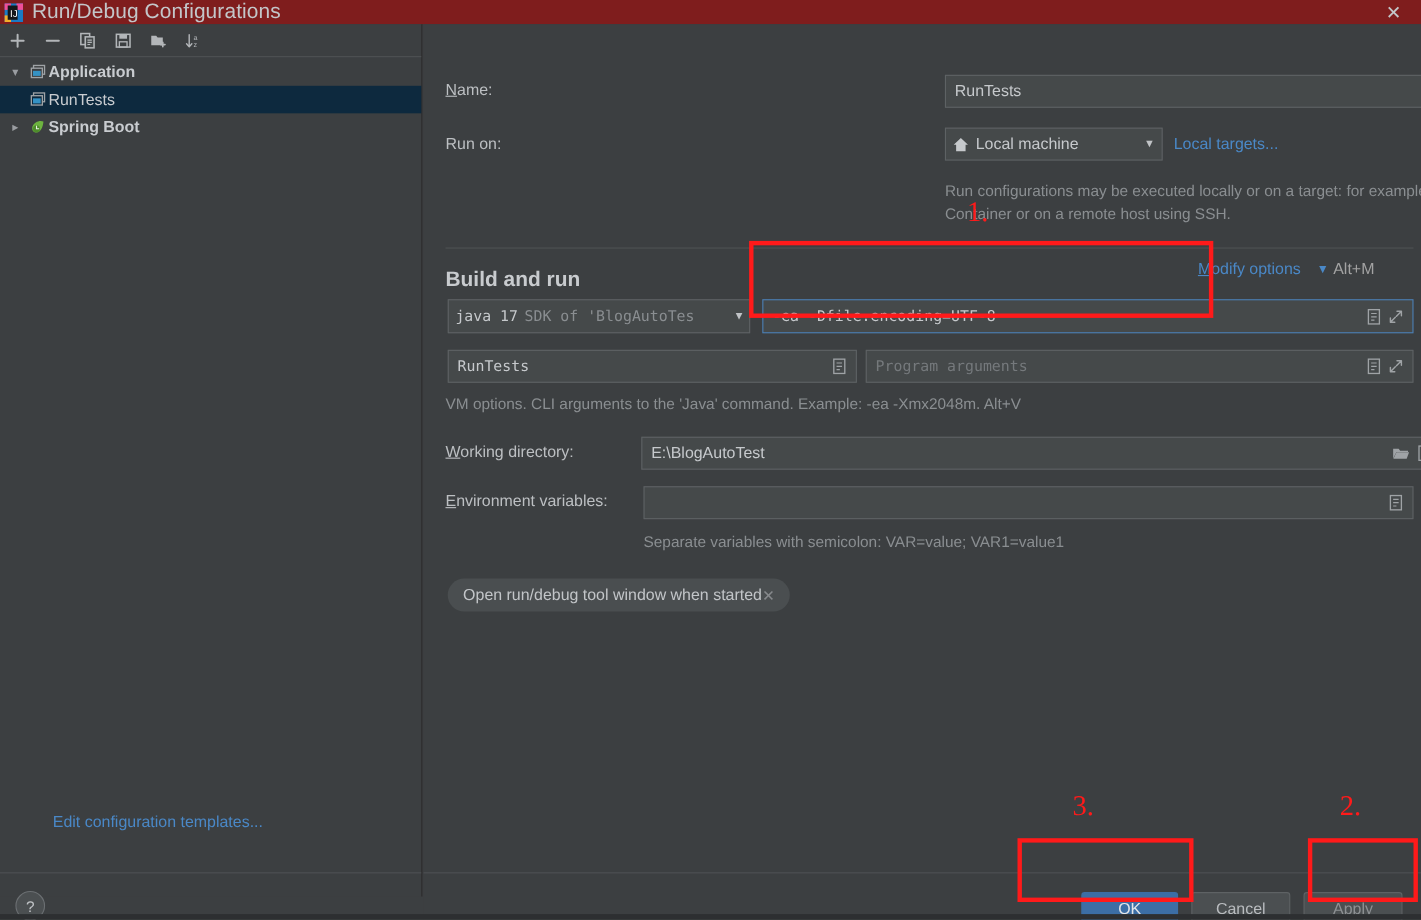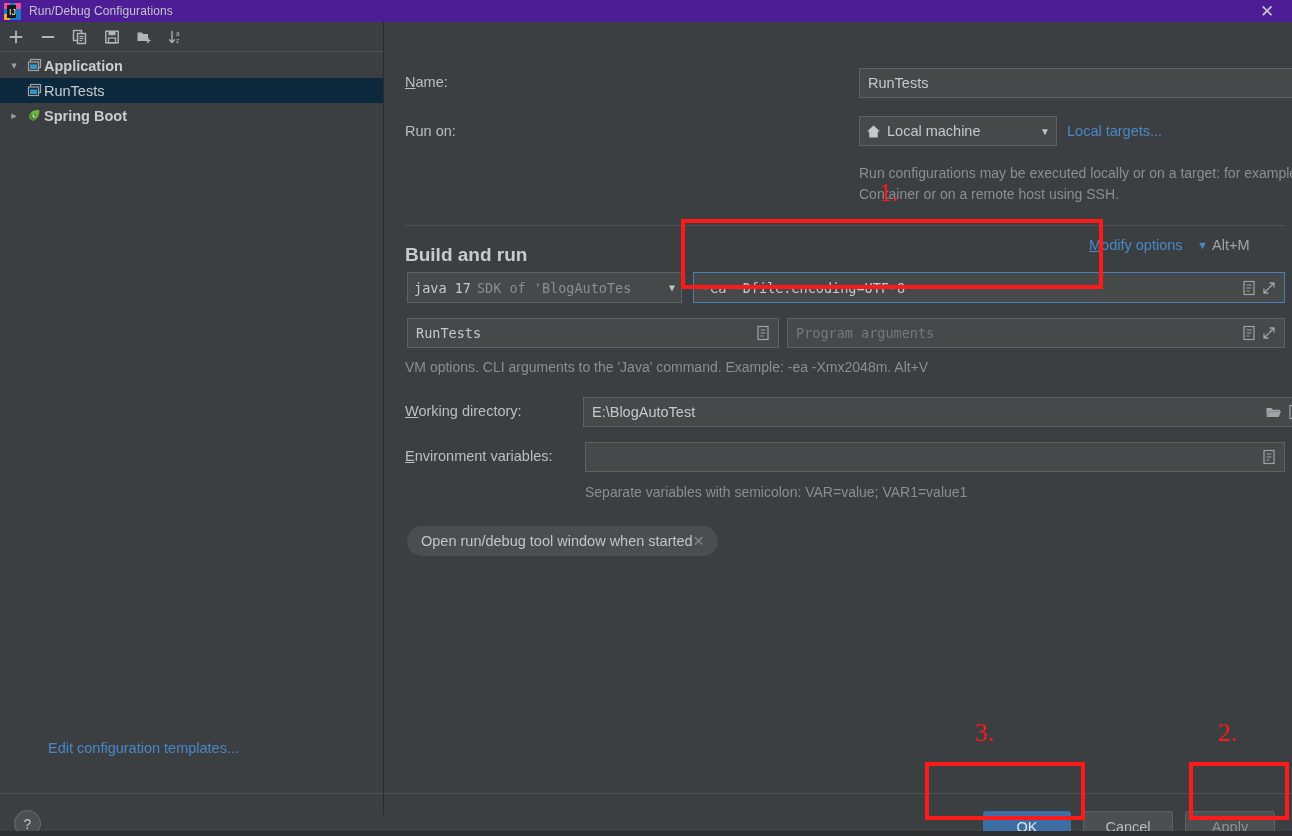--- a/index.html
+++ b/index.html
@@ -14,29 +14,29 @@
     position: relative;
     width: 1292px; height: 836px;
     background: #3c3f41;
     color: #bbbbbb;
     font-size: 14px;
   }
 
   
   #titlebar {
     position: absolute; left: 0; top: 0; width: 1292px; height: 22px;
-    background: #4c1d95;
+    background: #7f1d1d;
     display: flex; align-items: center;
   }
   #title-icon {
     width: 17px; height: 17px; margin-left: 4px; margin-right: 8px;
     position: relative; flex: none;
   }
   #title-text {
-    font-size: 12px; color: #c3c6c9; letter-spacing: 0.1px;
+    font-size: 19px; color: #c3c6c9; letter-spacing: 0.1px;
   }
   #close-btn {
     position: absolute; right: 8px; top: 0px;
     width: 34px; height: 22px;
     display: flex; align-items: center; justify-content: center;
     color: #c3c6c9; font-size: 17px; cursor: default;
   }
 
   
   #body { position: absolute; left: 0; top: 22px; width: 1292px; height: 814px; }

